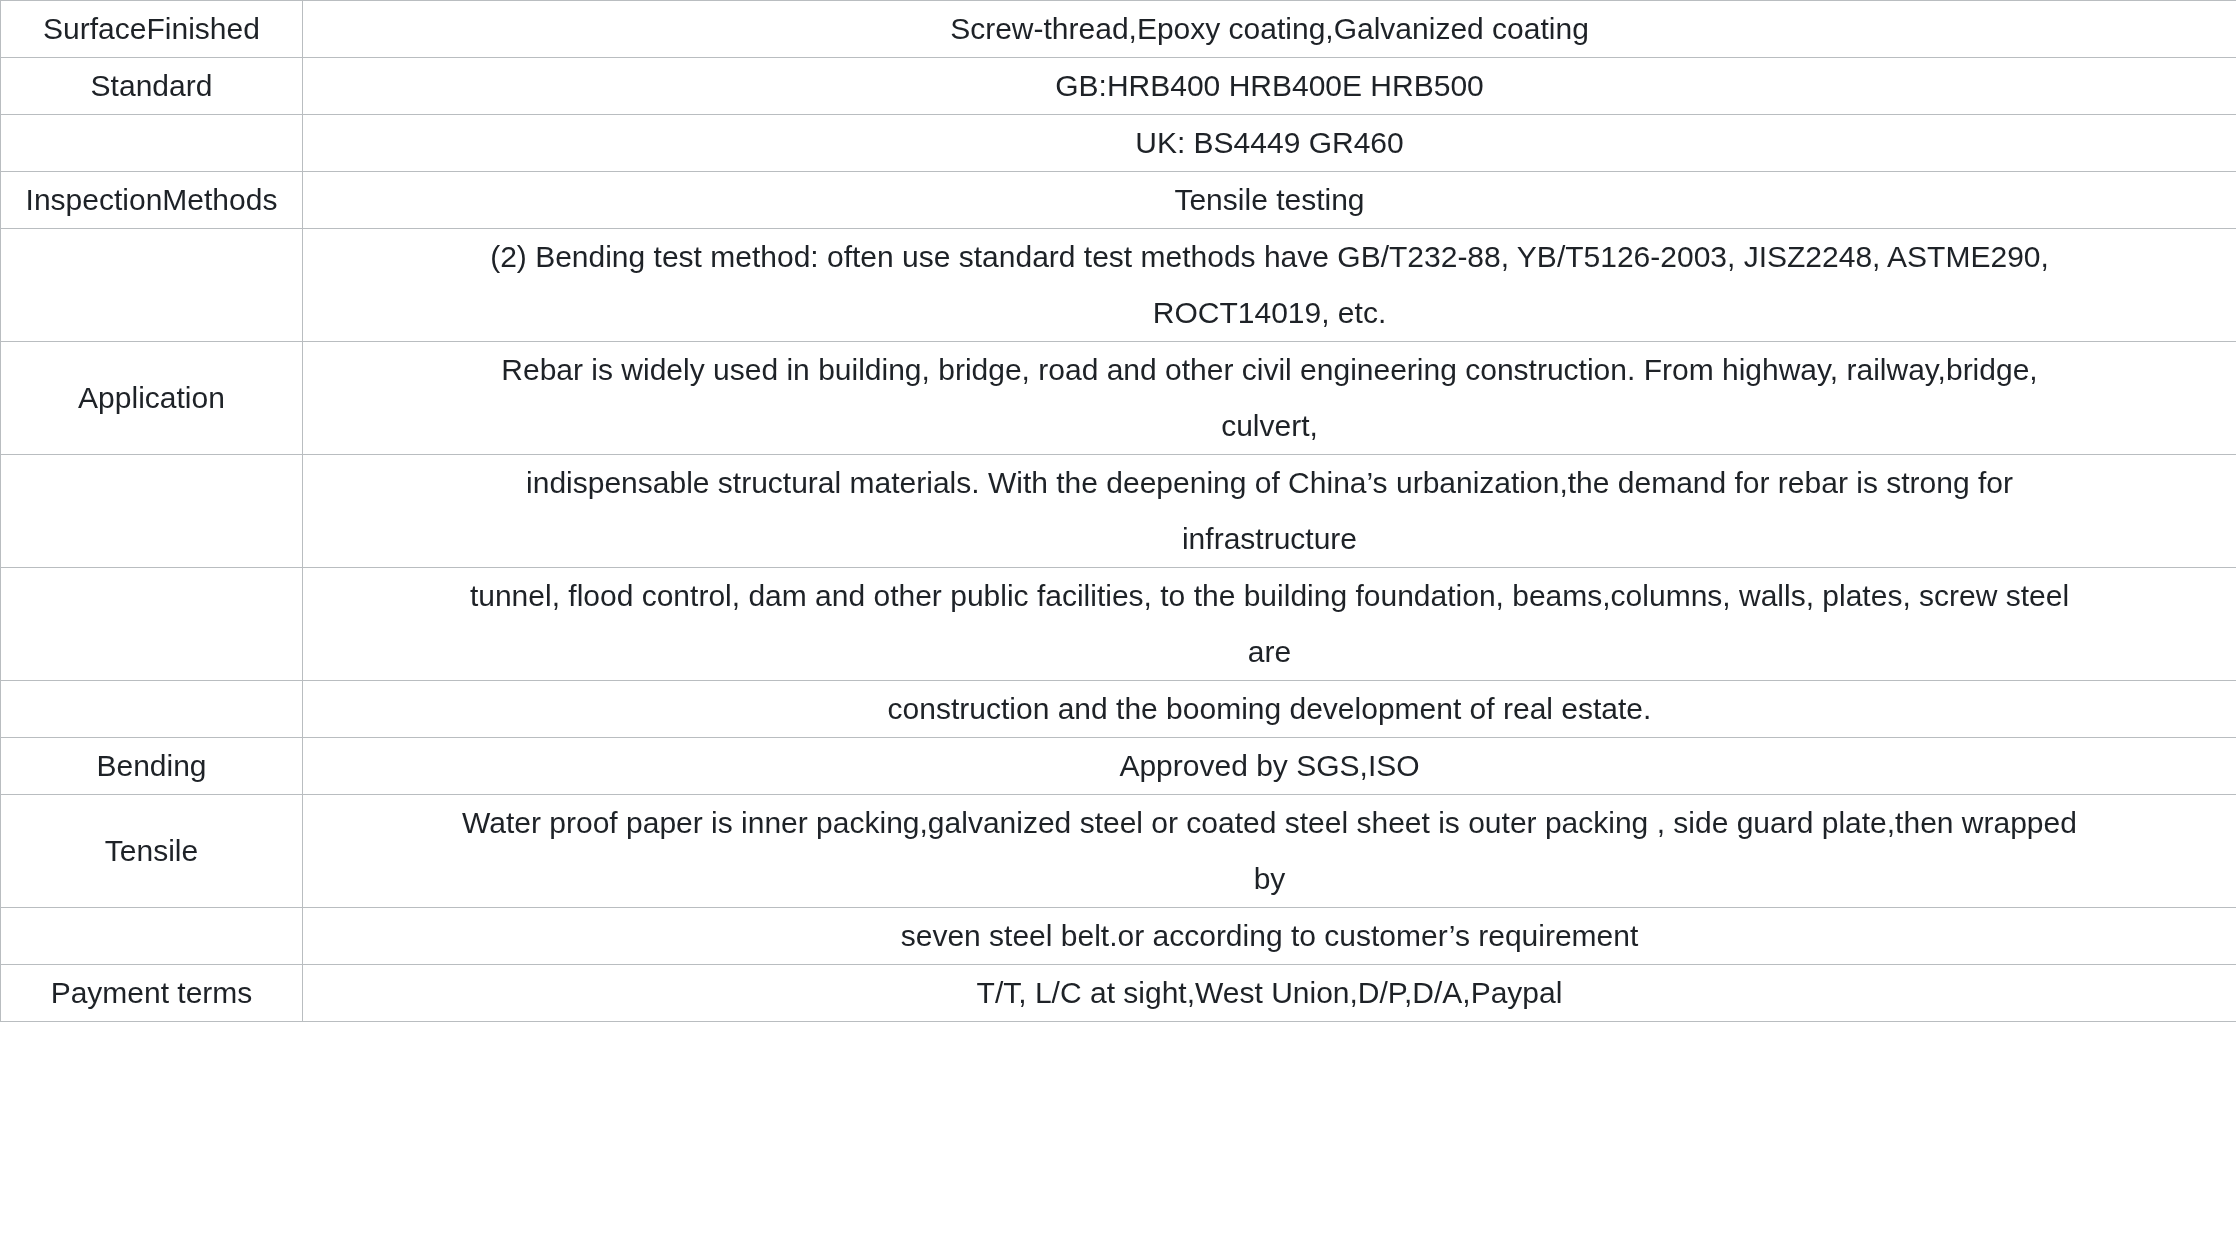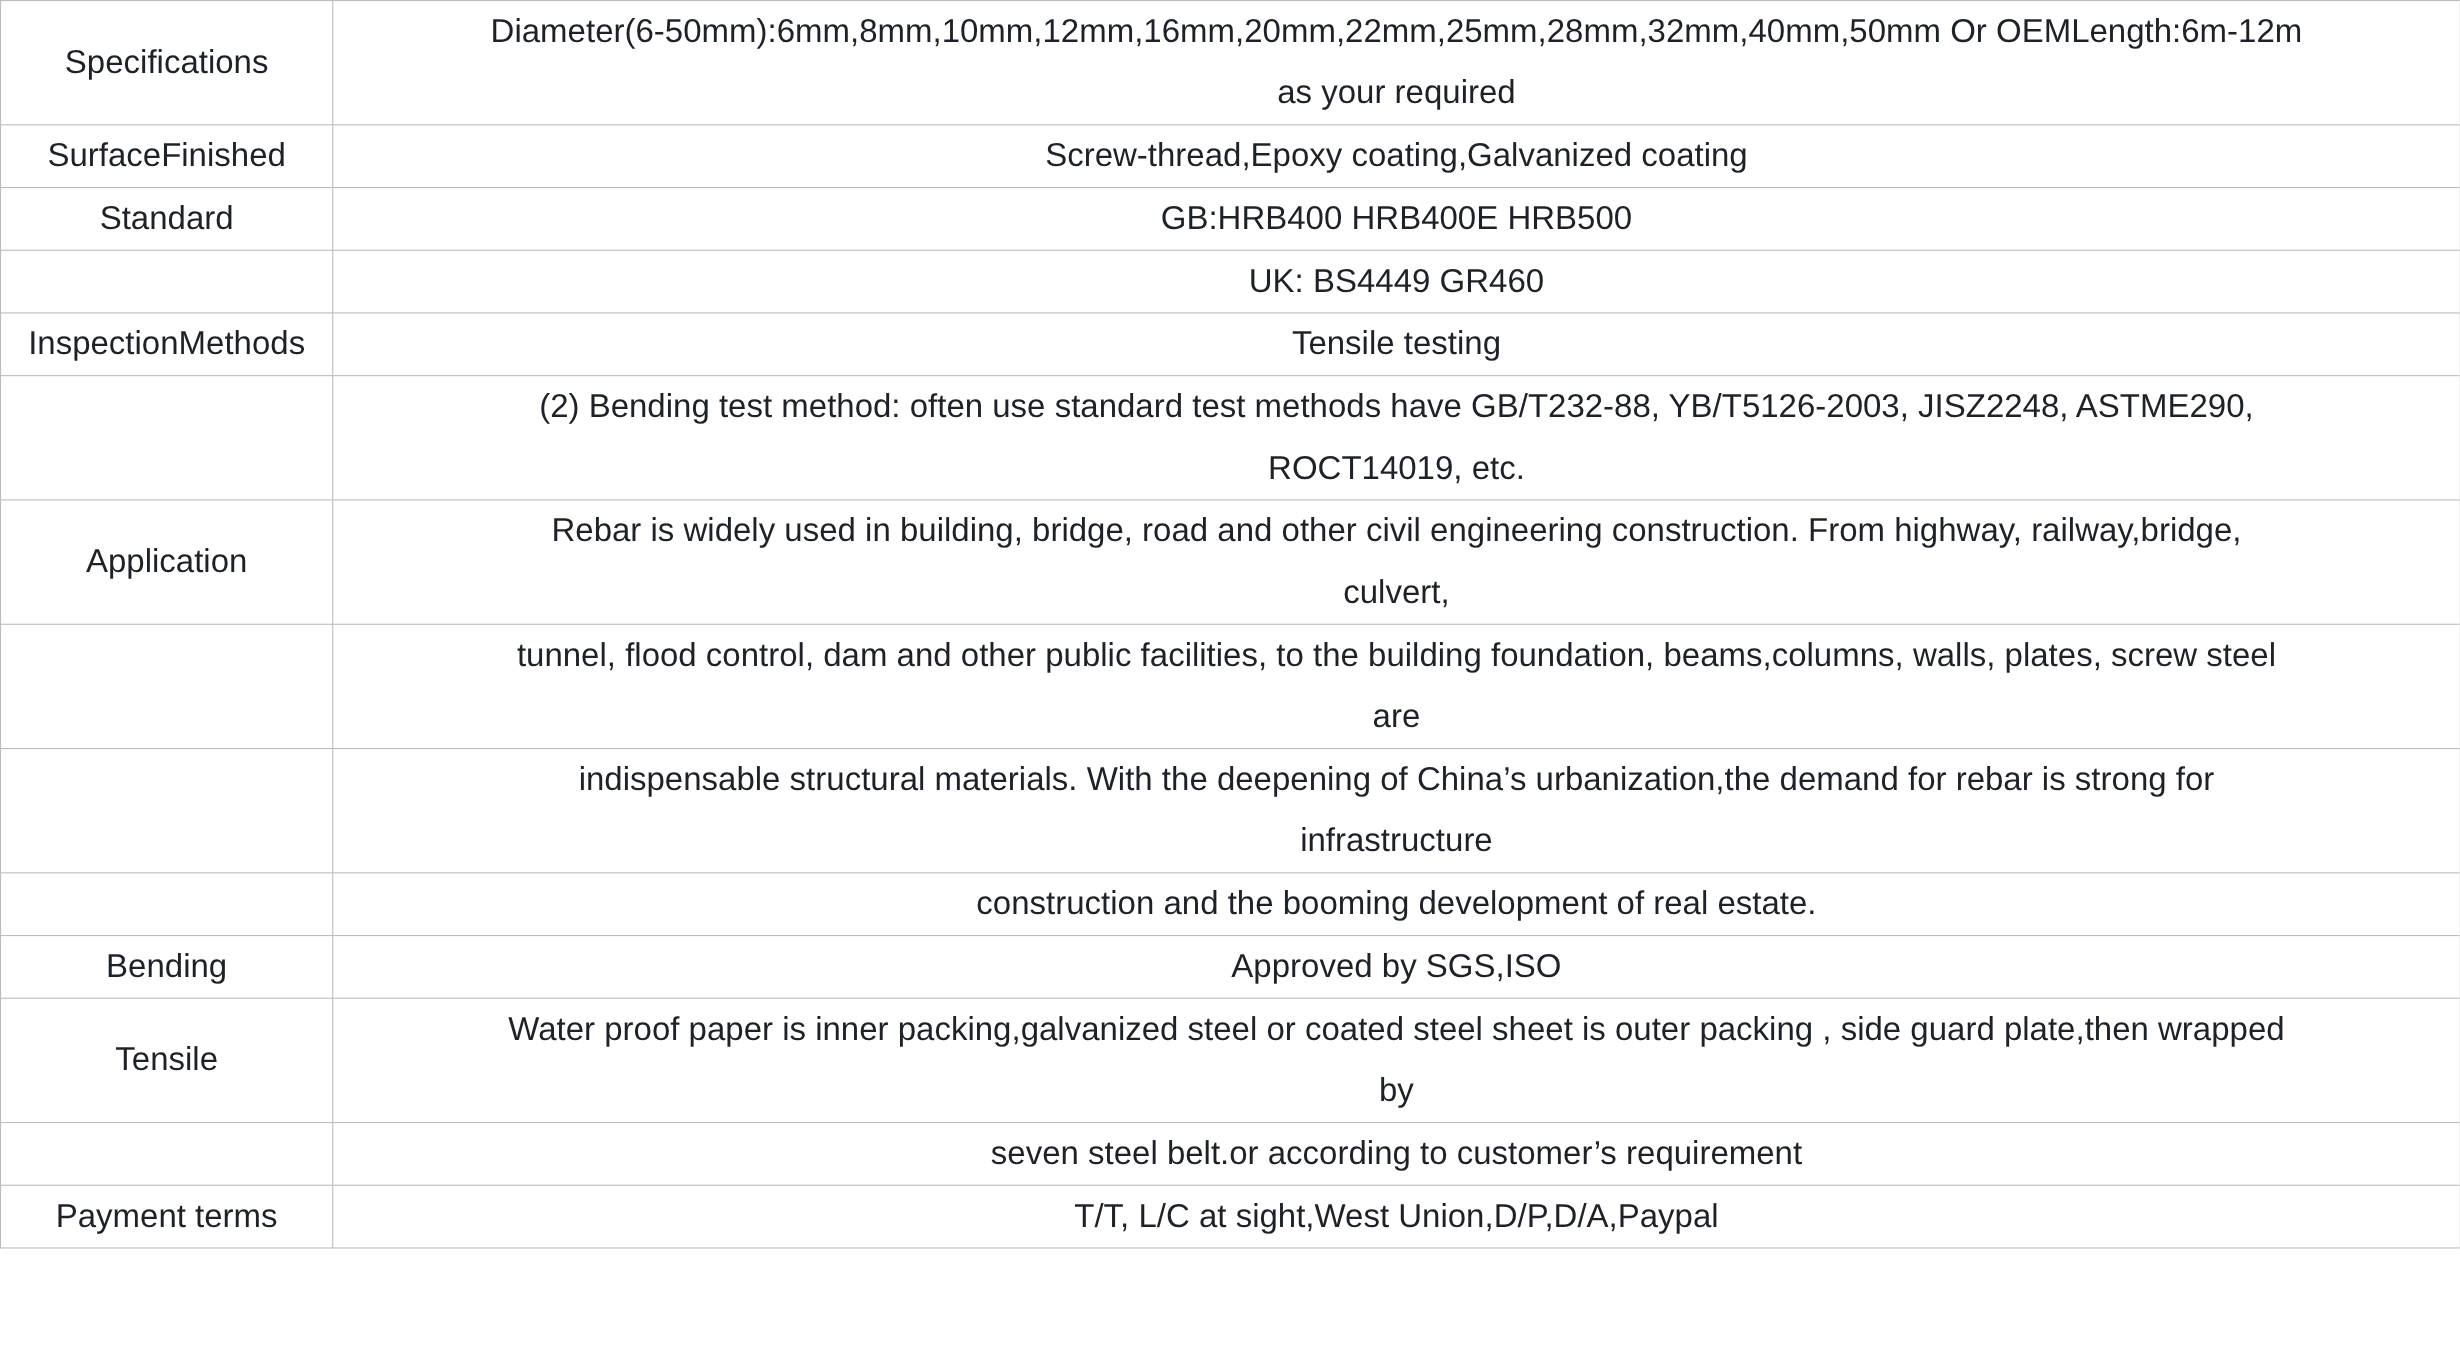--- a/index.html
+++ b/index.html
@@ -41,25 +41,20 @@
 </style>
 </head>
 <body>
 
 <table class="spec-table">
   <colgroup>
     <col class="label-col">
     <col class="value-col">
   </colgroup>
   <tbody>
-      <tr class="double">
-        <td>Specifications</td>
-        <td>Diameter(6-50mm):6mm,8mm,10mm,12mm,16mm,20mm,22mm,25mm,28mm,32mm,40mm,50mm Or OEMLength:6m-12m
-as your required</td>
-      </tr>
       <tr class="single">
         <td>SurfaceFinished</td>
         <td>Screw-thread,Epoxy coating,Galvanized coating</td>
       </tr>
       <tr class="single">
         <td>Standard</td>
         <td>GB:HRB400 HRB400E HRB500</td>
       </tr>
       <tr class="single">
         <td></td>
@@ -74,27 +69,27 @@
         <td>(2) Bending test method: often use standard test methods have GB/T232-88, YB/T5126-2003, JISZ2248, ASTME290,
 ROCT14019, etc.</td>
       </tr>
       <tr class="double">
         <td>Application</td>
         <td>Rebar is widely used in building, bridge, road and other civil engineering construction. From highway, railway,bridge,
 culvert,</td>
       </tr>
       <tr class="double">
         <td></td>
-        <td>tunnel, flood control, dam and other public facilities, to the building foundation, beams,columns, walls, plates, screw steel
-are</td>
+        <td>indispensable structural materials. With the deepening of China’s urbanization,the demand for rebar is strong for
+infrastructure</td>
       </tr>
       <tr class="double">
         <td></td>
-        <td>indispensable structural materials. With the deepening of China’s urbanization,the demand for rebar is strong for
-infrastructure</td>
+        <td>tunnel, flood control, dam and other public facilities, to the building foundation, beams,columns, walls, plates, screw steel
+are</td>
       </tr>
       <tr class="single">
         <td></td>
         <td>construction and the booming development of real estate.</td>
       </tr>
       <tr class="single">
         <td>Bending</td>
         <td>Approved by SGS,ISO</td>
       </tr>
       <tr class="double">

